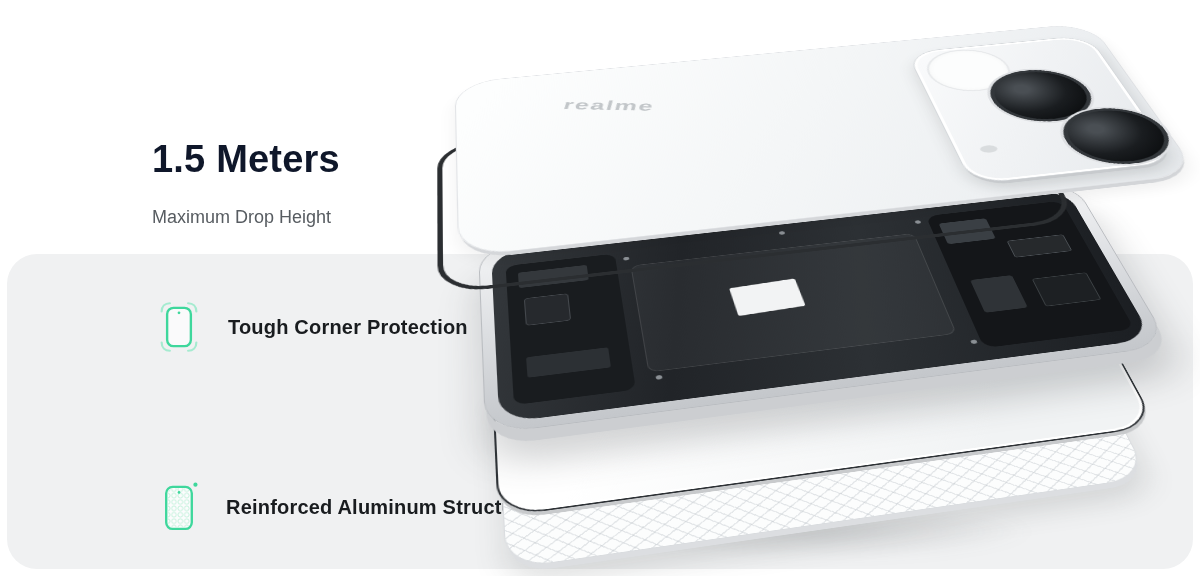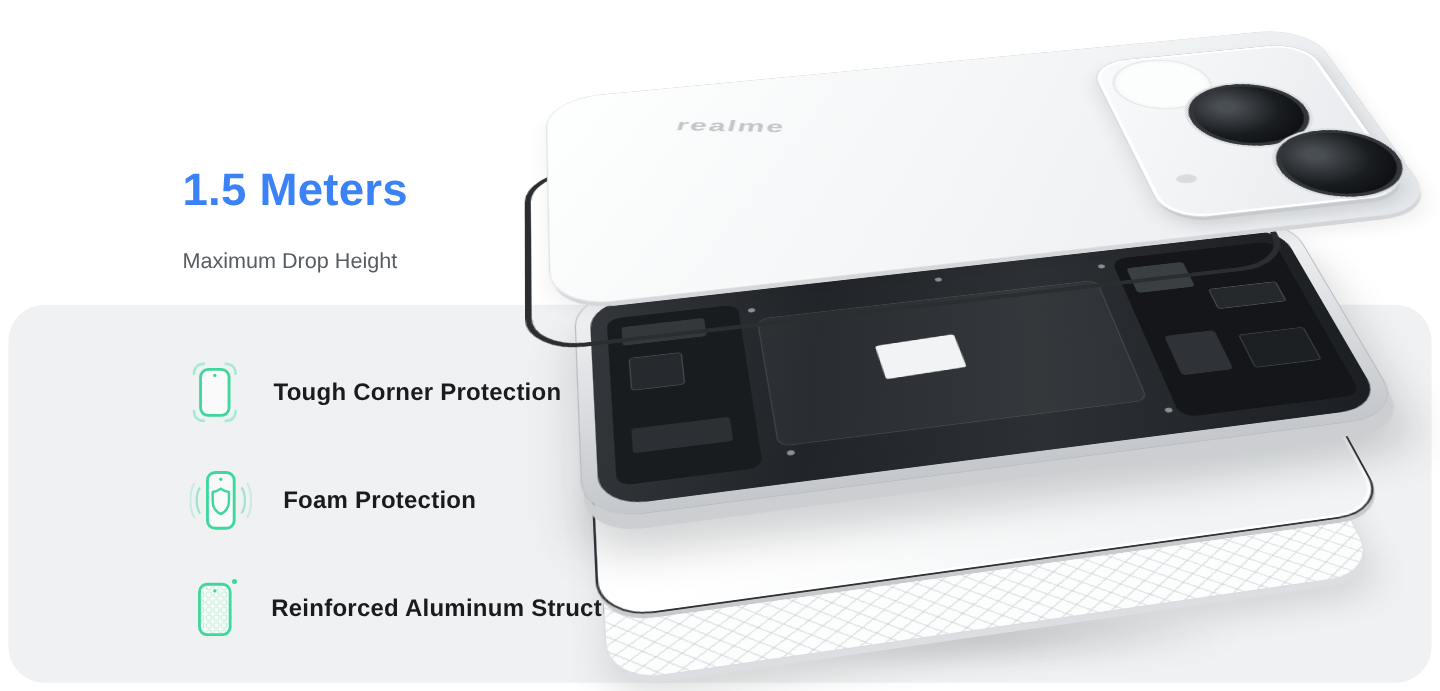--- a/index.html
+++ b/index.html
@@ -6,21 +6,21 @@
   html,body { width:1200px; height:576px; overflow:hidden; background:#ffffff;
               font-family:"Liberation Sans", sans-serif; }
   .page { position:relative; width:1200px; height:576px; background:#ffffff; }
 
   
   .drop-panel { position:absolute; left:7px; right:7px; top:254px; bottom:7px;
                 background:#f0f1f2; border-radius:30px; }
 
   
   .hero { position:absolute; left:152px; top:138px; }
-  .hero h1 { font-size:38px; font-weight:700; color:#3b82f6; letter-spacing:.2px; }
+  .hero h1 { font-size:38px; font-weight:700; color:#0f172a; letter-spacing:.2px; }
   .hero p  { margin-top:26px; font-size:18px; color:#575c61; }
 
   
   .feature-row { position:absolute; left:158px; display:flex; align-items:center;
                  gap:26px; height:60px; }
   .feature-row.r1 { top:297px;gap:28px; } .feature-row.r2 { top:387px; } .feature-row.r3 { top:477px; }
   .feature-label { font-size:20px; font-weight:700; color:#191c1f; letter-spacing:.2px; }
   .ficon { flex:0 0 auto; display:block; }
 
   
@@ -134,32 +134,20 @@
       <path d="M4 13 C4 7.5 7.5 4 13 4" stroke="#a5ebd0" stroke-width="2.4" stroke-linecap="round"></path>
       <path d="M33 4 C38.5 4 42 7.5 42 13" stroke="#a5ebd0" stroke-width="2.4" stroke-linecap="round"></path>
       <path d="M42 47 C42 52.5 38.5 56 33 56" stroke="#a5ebd0" stroke-width="2.4" stroke-linecap="round"></path>
       <path d="M13 56 C7.5 56 4 52.5 4 47" stroke="#a5ebd0" stroke-width="2.4" stroke-linecap="round"></path>
       <rect x="10" y="9" width="26" height="42" rx="7" fill="rgba(255,255,255,.65)" stroke="#3ed79c" stroke-width="2.6"></rect>
       <circle cx="23" cy="14.5" r="1.5" fill="#3ed79c"></circle>
     </svg>
     <span class="feature-label">Tough Corner Protection</span>
   </div>
 
-  <div class="feature-row r2">
-    <svg class="ficon" viewBox="0 0 56 60" width="52" height="56" fill="none">
-      <path d="M9 19 C5.5 24.5 5.5 35.5 9 41" stroke="#3ed79c" stroke-width="2" stroke-linecap="round" opacity=".45"></path>
-      <path d="M4 15 C-0.5 23 -0.5 37 4 45" stroke="#3ed79c" stroke-width="2" stroke-linecap="round" opacity=".2"></path>
-      <path d="M47 19 C50.5 24.5 50.5 35.5 47 41" stroke="#3ed79c" stroke-width="2" stroke-linecap="round" opacity=".45"></path>
-      <path d="M52 15 C56.5 23 56.5 37 52 45" stroke="#3ed79c" stroke-width="2" stroke-linecap="round" opacity=".2"></path>
-      <rect x="16" y="5" width="24" height="50" rx="7" fill="rgba(255,255,255,.65)" stroke="#3ed79c" stroke-width="2.6"></rect>
-      <circle cx="28" cy="11" r="1.5" fill="#3ed79c"></circle>
-      <path d="M28 19.5 c2.4 1.6 4.9 2.6 7.3 3 v8.2 c0 6.6 -4.5 10.2 -7.3 11.6 c-2.8 -1.4 -7.3 -5 -7.3 -11.6 v-8.2 c2.4 -.4 4.9 -1.4 7.3 -3 z" stroke="#3ed79c" stroke-width="2.2" stroke-linejoin="round"></path>
-    </svg>
-    <span class="feature-label">Foam Protection</span>
-  </div>
 
   <div class="feature-row r3">
     <svg class="ficon" viewBox="0 0 46 60" width="42" height="56" fill="none">
       <defs>
         <pattern id="alp" patternUnits="userSpaceOnUse" width="7" height="7">
           <circle cx="3.5" cy="3.5" r="2.6" fill="none" stroke="#b9efd6" stroke-width="0.9"></circle>
         </pattern>
       </defs>
       <rect x="9" y="8" width="28" height="46" rx="7" fill="rgba(255,255,255,.8)" stroke="#3ed79c" stroke-width="2.6"></rect>
       <rect x="10.5" y="9.5" width="25" height="43" rx="6" fill="url(#alp)"></rect>

